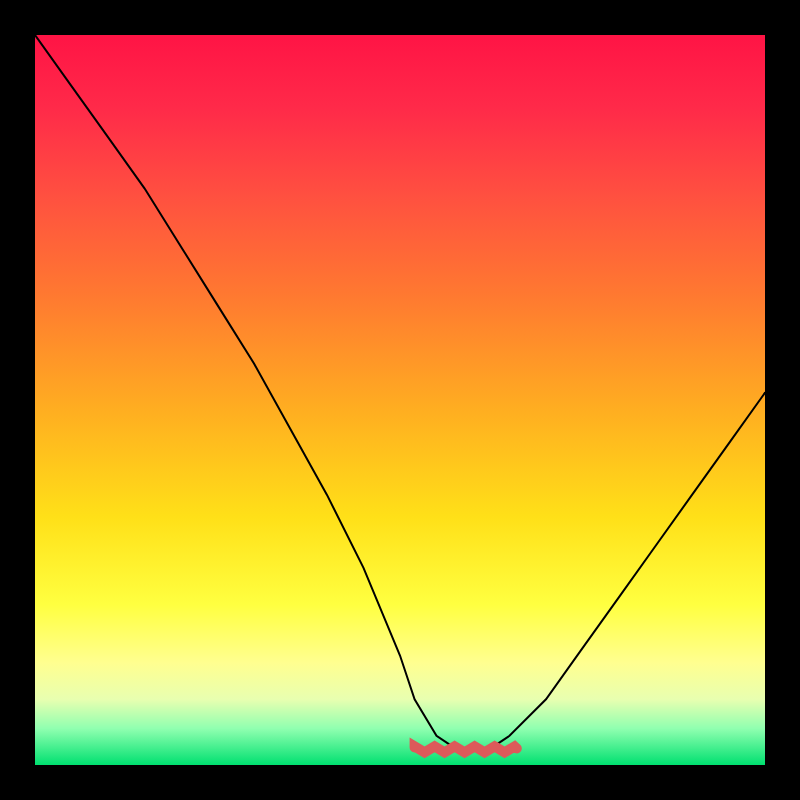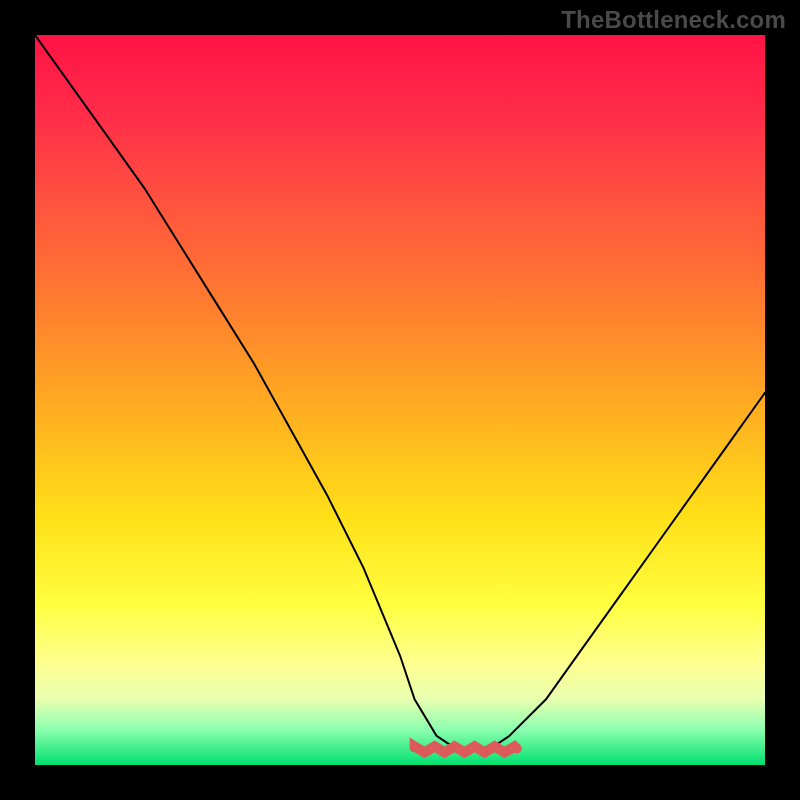--- a/index.html
+++ b/index.html
@@ -58,21 +58,20 @@
     inset: 0;
     width: 100%;
     height: 100%;
   }
 </style>
 </head>
 <body>
 
 <div class="frame">
 
-  <div class="watermark">TheBottleneck.com</div>
 
   <div class="plot-area">
     <div class="gradient-bg"></div>
     <svg class="curves" viewBox="0 0 730 730" preserveAspectRatio="none">
       <path id="curve-path" fill="none" stroke="#000" stroke-width="2" stroke-linecap="round" d="M0.0 0.0 L36.5 51.1 L73.0 102.2 L109.5 153.3 L146.0 211.7 L182.5 270.1 L219.0 328.5 L255.5 394.2 L292.0 459.9 L328.5 532.9 L365.0 620.5 L379.6 664.3 L401.5 700.8 L423.4 715.4 L438.0 715.4 L452.6 715.4 L474.5 700.8 L511.0 664.3 L547.5 613.2 L584.0 562.1 L620.5 511.0 L657.0 459.9 L693.5 408.8 L730.0 357.7"></path>
       <path id="band-path" fill="none" stroke="#dd5a5a" stroke-width="10" stroke-linecap="round" d="M379.6 712.4 L379.6 711.4 L389.6 717.4 L399.6 711.4 L409.6 717.4 L419.6 711.4 L429.6 717.4 L439.6 711.4 L449.6 717.4 L459.6 711.4 L469.6 717.4 L479.6 711.4 L481.8 713.4"></path>
     </svg>
   </div>
 
 </div>

